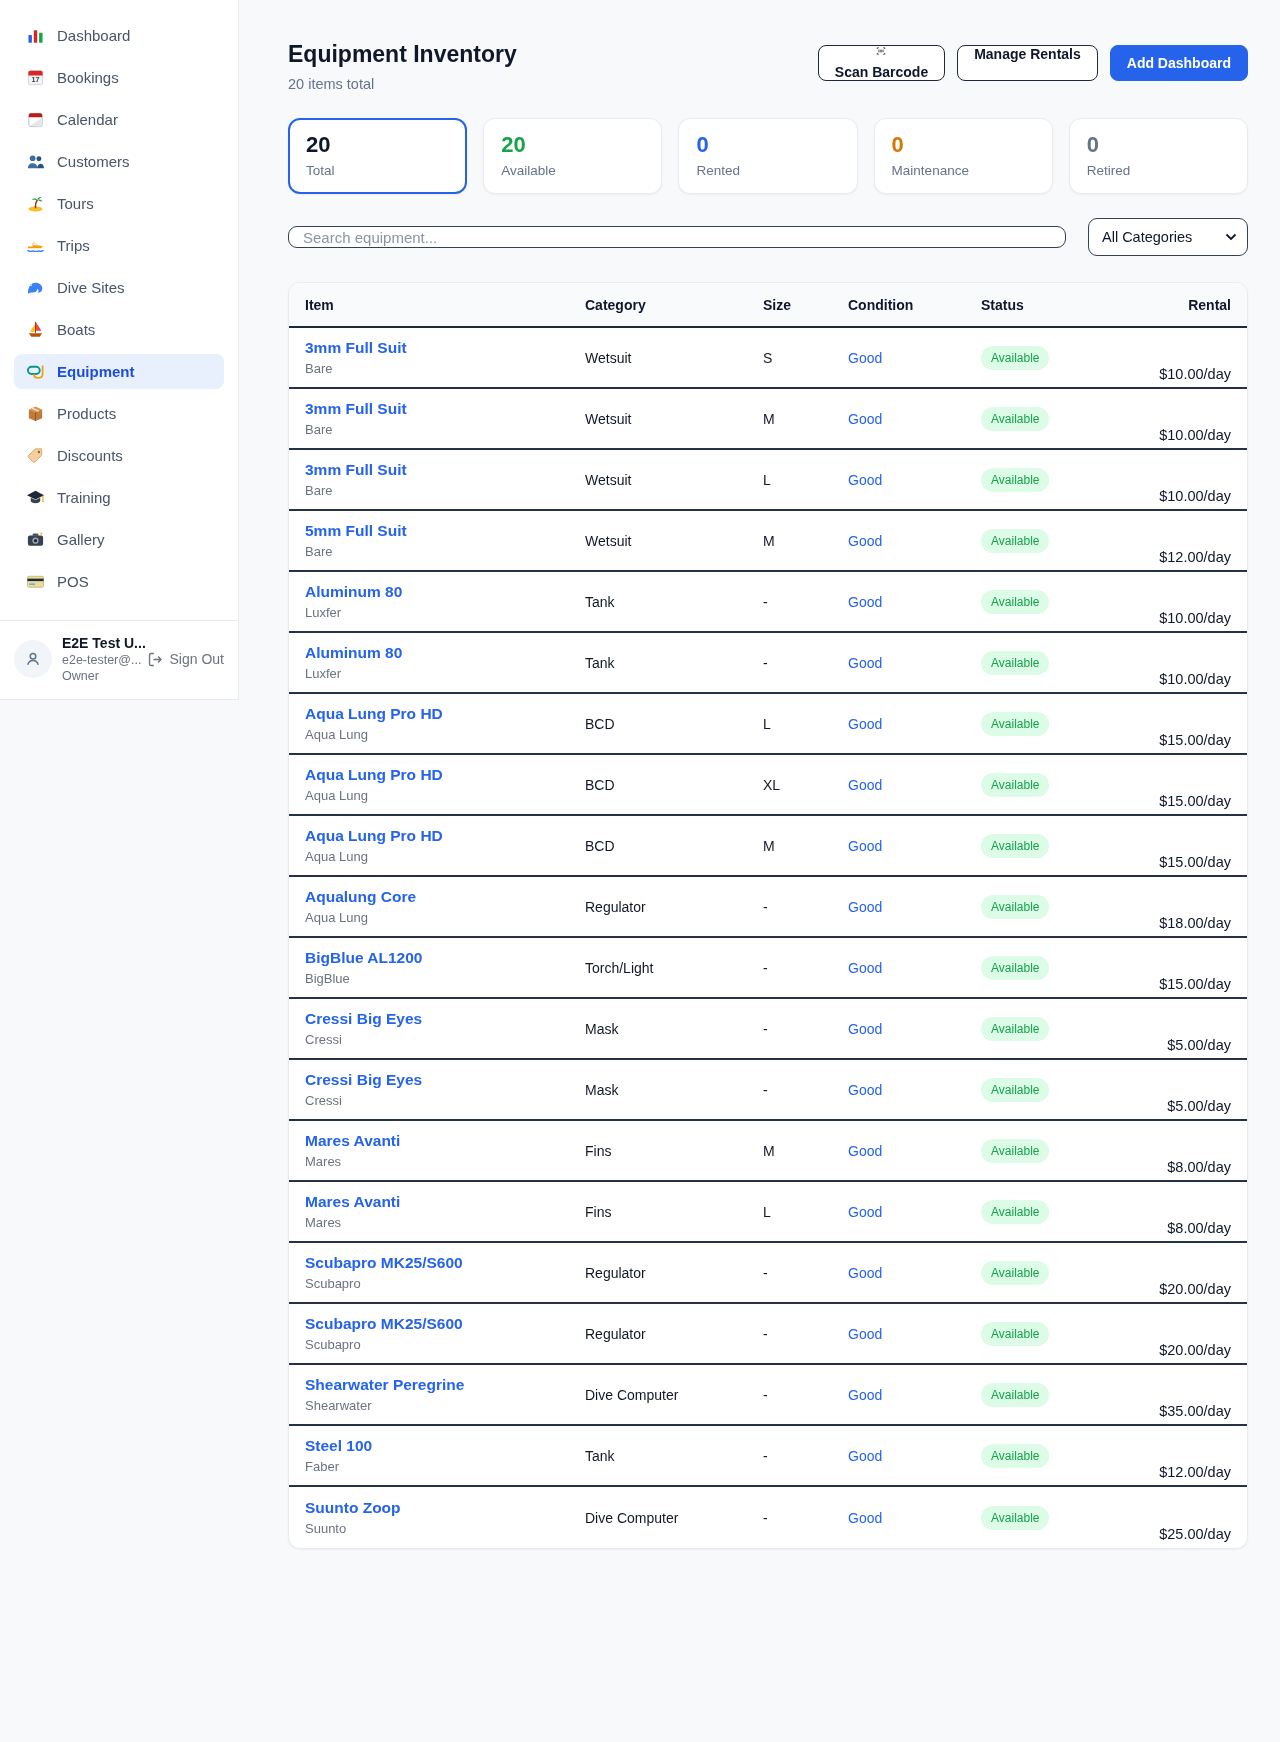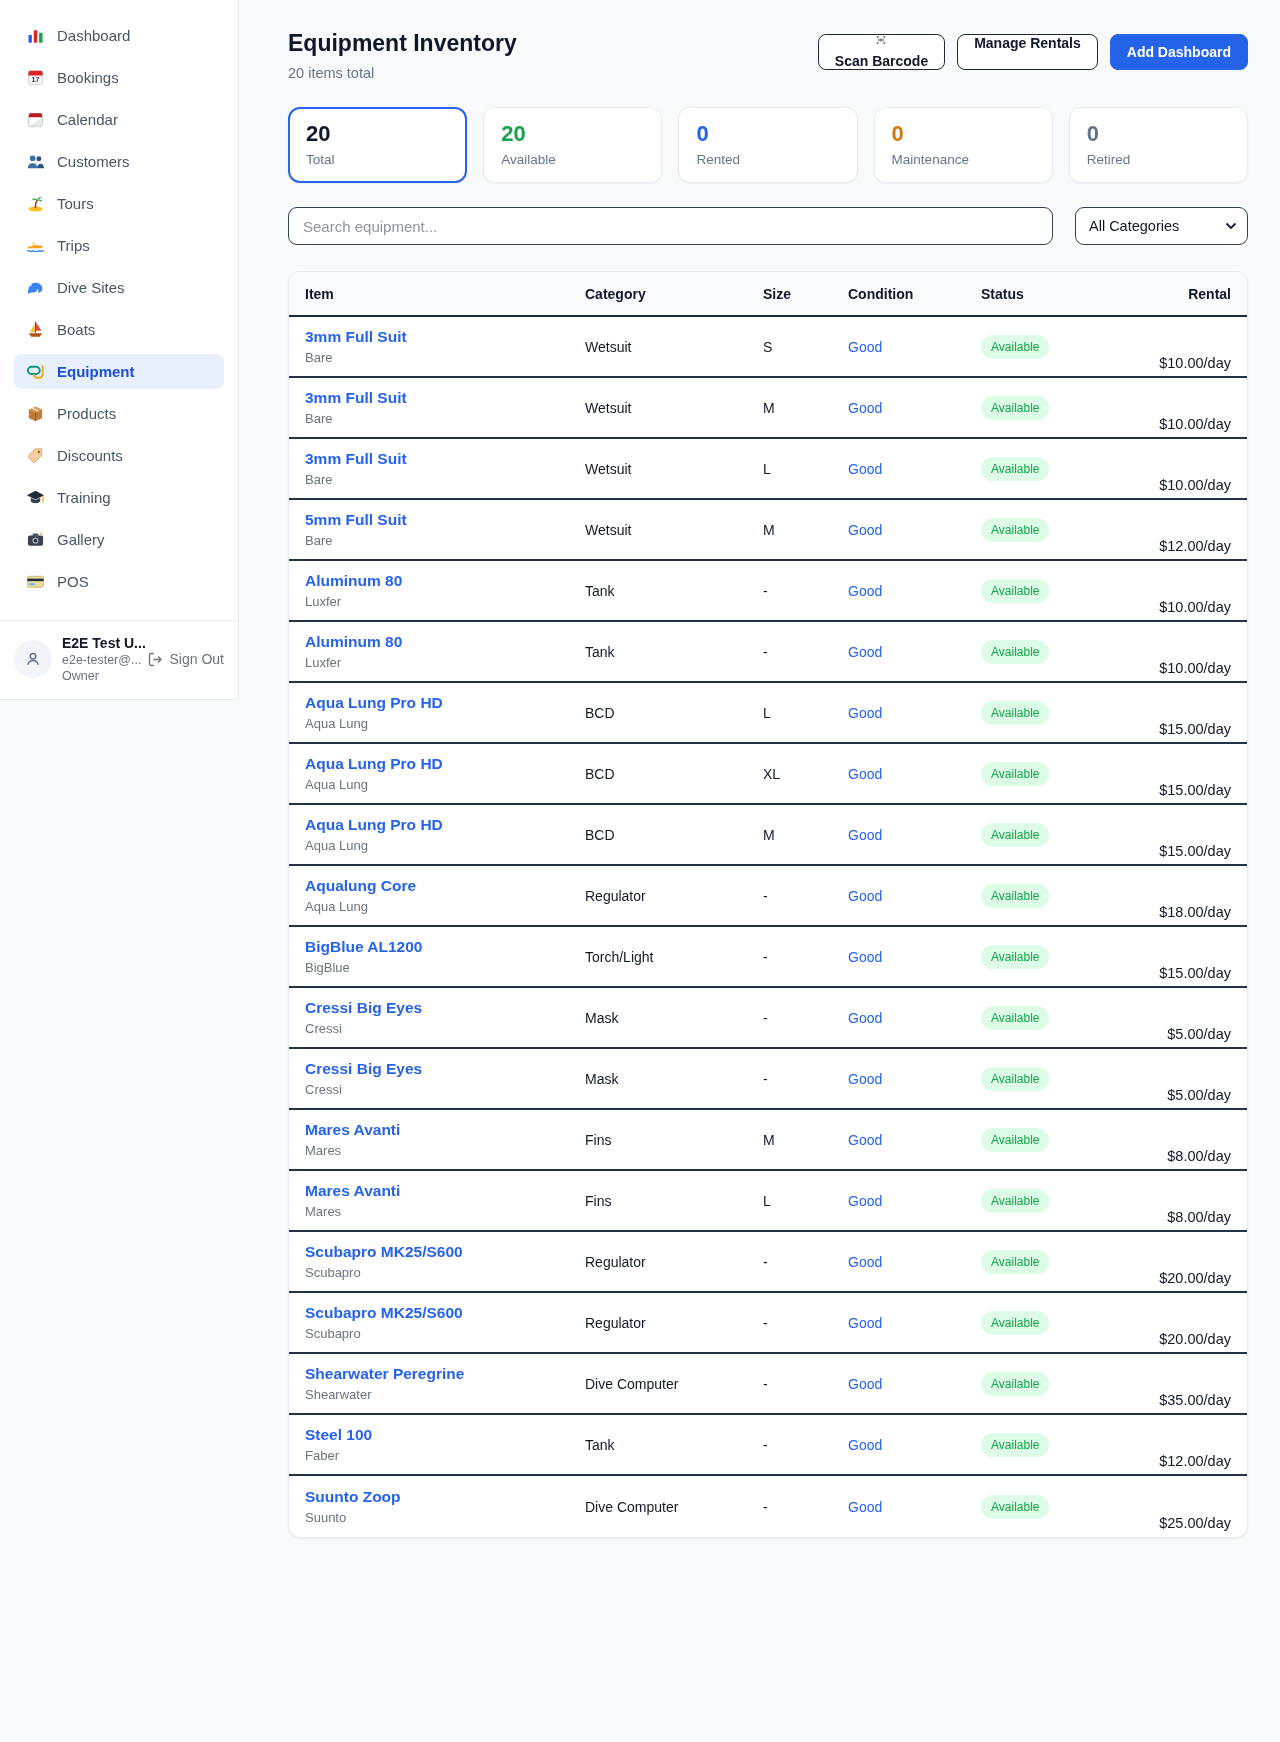--- a/index.html
+++ b/index.html
@@ -34,21 +34,21 @@
     display:flex; align-items:center; justify-content:center; flex:none;
   }
   .avatar svg { width:20px; height:20px; }
   .u-meta { min-width:0; flex:1; }
   .u-name { font-size:14px; font-weight:700; color:#111827; white-space:nowrap; }
   .u-mail, .u-role { font-size:12.5px; color:#6b7280; margin-top:2px; white-space:nowrap; }
   .signout { display:flex; align-items:center; gap:6px; font-size:14px; color:#6b7280; cursor:pointer; flex:none; }
   .signout svg { width:17px; height:17px; }
 
   
-  .main { position:absolute; left:288px; top:0; width:960px; }
+  .main { position:absolute; left:288px; top:11px; width:960px; }
   .page-head { margin-top:30px; display:flex; align-items:flex-start; justify-content:space-between; }
   .page-title { font-size:23px; font-weight:800; color:#0f172a; }
   .page-sub { font-size:14.5px; color:#64748b; margin-top:8px; }
   .head-actions { display:flex; gap:12px; margin-top:4px; }
   .btn {
     height:36px; display:inline-flex; align-items:center; gap:8px; padding:0 16px;
     border-radius:8px; font-size:14px; font-weight:600; cursor:pointer; white-space:nowrap;
   }
   .btn-outline { background:#ffffff; border:1px solid #1e293b; color:#0f172a;flex-direction:column; }
   .btn-primary { background:#2563eb; border:1px solid #2563eb; color:#ffffff; }
@@ -60,26 +60,26 @@
     flex:1; background:#ffffff; border:1px solid #e8ecf2; border-radius:12px;
     padding:13px 17px 15px; box-shadow:0 1px 2px rgba(15,23,42,.05); cursor:pointer;
   }
   .stat-card.active { border:2px solid #2563eb; padding:12px 16px 14px; }
   .stat-value { font-size:22px; font-weight:800; }
   .stat-label { font-size:13.5px; color:#64748b; margin-top:5px; }
 
   
   .filters { display:flex; gap:22px; margin-top:24px; align-items:center; }
   .search-input {
-    flex:1; height:38px; border:1px solid #334155; border-radius:9px; background:#fff;
+    flex:1; height:22px; border:1px solid #334155; border-radius:9px; background:#fff;
     padding:0 14px; font-size:15px; color:#0f172a; outline:none;
     font-family:"Liberation Sans","DejaVu Sans",sans-serif;
   }
   .search-input::placeholder { color:#8b93a3; }
-  .select-wrap { position:relative; width:173px; flex:none; }
+  .select-wrap { position:relative; width:160px; flex:none; }
   .select-wrap select {
     width:100%; height:38px; border:1px solid #334155; border-radius:9px; background:#fff;
     padding:0 30px 0 13px; font-size:14.5px; color:#0f172a; appearance:none; -webkit-appearance:none;
     font-family:"Liberation Sans","DejaVu Sans",sans-serif; cursor:pointer;
   }
   .select-wrap .chev { position:absolute; right:11px; top:15px; pointer-events:none; }
 
   
   .table-card {
     margin-top:26px; background:#ffffff; border:1px solid #e8ecf2; border-radius:12px;

